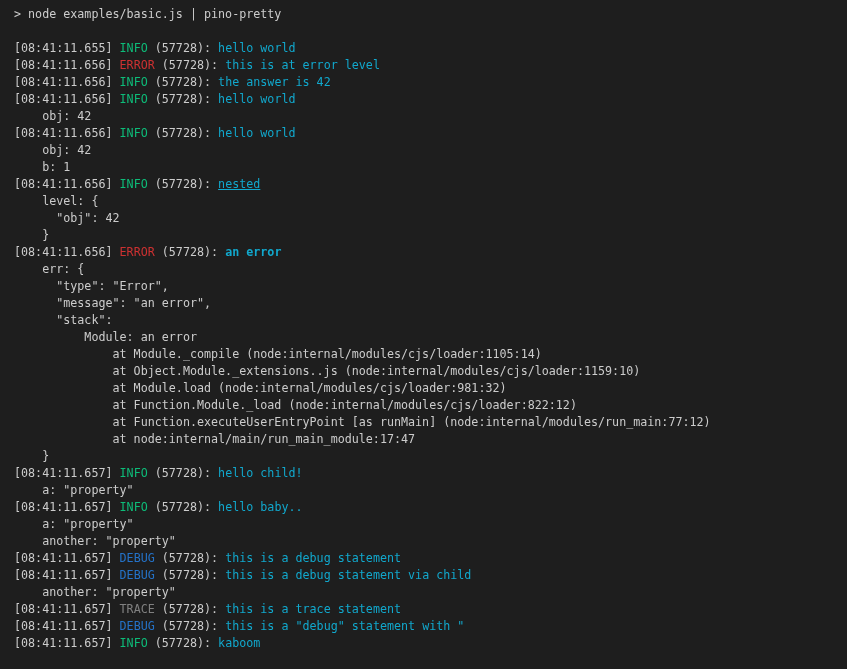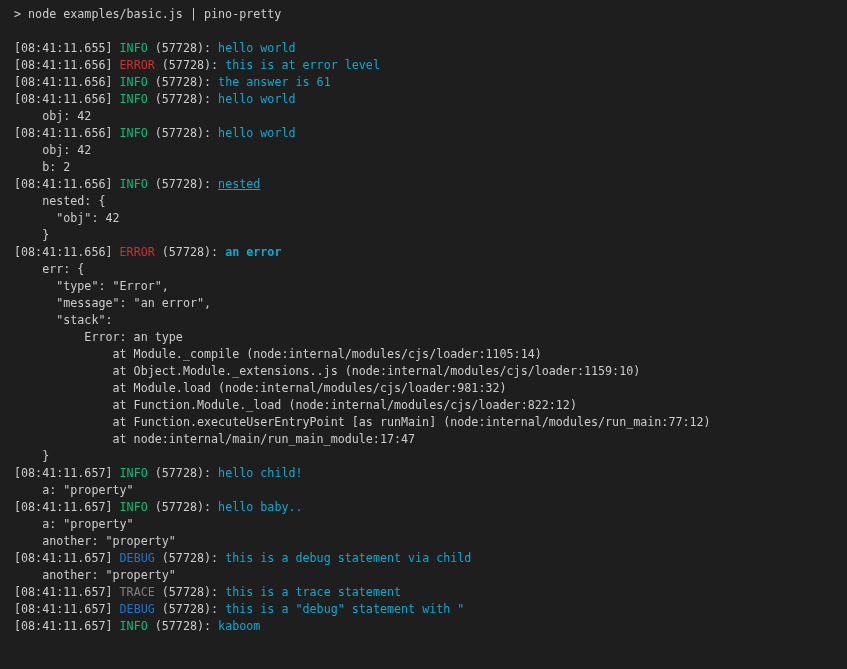--- a/index.html
+++ b/index.html
@@ -29,47 +29,48 @@
 </style>
 </head>
 <body>
 
 <div class="terminal">
   <div class="line">&gt; node examples/basic.js | pino-pretty</div>
   <div class="blank-line"></div>
   <div id="terminal-output">
       <div class="line"><span style="color: rgb(204, 204, 204);">[08:41:11.655] </span><span style="color: rgb(13, 188, 121);">INFO</span><span style="color: rgb(204, 204, 204);"> (57728): </span><span style="color: rgb(17, 168, 205);">hello world</span></div>
       <div class="line"><span style="color: rgb(204, 204, 204);">[08:41:11.656] </span><span style="color: rgb(205, 49, 49);">ERROR</span><span style="color: rgb(204, 204, 204);"> (57728): </span><span style="color: rgb(17, 168, 205);">this is at error level</span></div>
-      <div class="line"><span style="color: rgb(204, 204, 204);">[08:41:11.656] </span><span style="color: rgb(13, 188, 121);">INFO</span><span style="color: rgb(204, 204, 204);"> (57728): </span><span style="color: rgb(17, 168, 205);">the answer is 61</span></div>
+      <div class="line"><span style="color: rgb(204, 204, 204);">[08:41:11.656] </span><span style="color: rgb(13, 188, 121);">INFO</span><span style="color: rgb(204, 204, 204);"> (57728): </span><span style="color: rgb(17, 168, 205);">the answer is 42</span></div>
       <div class="line"><span style="color: rgb(204, 204, 204);">[08:41:11.656] </span><span style="color: rgb(13, 188, 121);">INFO</span><span style="color: rgb(204, 204, 204);"> (57728): </span><span style="color: rgb(17, 168, 205);">hello world</span></div>
       <div class="line"><span style="color: rgb(204, 204, 204);">    obj: 42</span></div>
       <div class="line"><span style="color: rgb(204, 204, 204);">[08:41:11.656] </span><span style="color: rgb(13, 188, 121);">INFO</span><span style="color: rgb(204, 204, 204);"> (57728): </span><span style="color: rgb(17, 168, 205);">hello world</span></div>
       <div class="line"><span style="color: rgb(204, 204, 204);">    obj: 42</span></div>
-      <div class="line"><span style="color: rgb(204, 204, 204);">    b: 2</span></div>
+      <div class="line"><span style="color: rgb(204, 204, 204);">    b: 1</span></div>
       <div class="line"><span style="color: rgb(204, 204, 204);">[08:41:11.656] </span><span style="color: rgb(13, 188, 121);">INFO</span><span style="color: rgb(204, 204, 204);"> (57728): </span><span style="color: rgb(17, 168, 205); text-decoration: underline;">nested</span></div>
-      <div class="line"><span style="color: rgb(204, 204, 204);">    nested: {</span></div>
+      <div class="line"><span style="color: rgb(204, 204, 204);">    level: {</span></div>
       <div class="line"><span style="color: rgb(204, 204, 204);">      "obj": 42</span></div>
       <div class="line"><span style="color: rgb(204, 204, 204);">    }</span></div>
       <div class="line"><span style="color: rgb(204, 204, 204);">[08:41:11.656] </span><span style="color: rgb(205, 49, 49);">ERROR</span><span style="color: rgb(204, 204, 204);"> (57728): </span><span style="color: rgb(17, 168, 205); font-weight: bold;">an error</span></div>
       <div class="line"><span style="color: rgb(204, 204, 204); margin-top: 26px;">    err: {</span></div>
       <div class="line"><span style="color: rgb(204, 204, 204);">      "type": "Error",</span></div>
       <div class="line"><span style="color: rgb(204, 204, 204);">      "message": "an error",</span></div>
       <div class="line"><span style="color: rgb(204, 204, 204);">      "stack":</span></div>
-      <div class="line"><span style="color: rgb(204, 204, 204);">          Error: an type</span></div>
+      <div class="line"><span style="color: rgb(204, 204, 204);">          Module: an error</span></div>
       <div class="line"><span style="color: rgb(204, 204, 204);">              at Module._compile (node:internal/modules/cjs/loader:1105:14)</span></div>
       <div class="line"><span style="color: rgb(204, 204, 204);">              at Object.Module._extensions..js (node:internal/modules/cjs/loader:1159:10)</span></div>
       <div class="line"><span style="color: rgb(204, 204, 204);">              at Module.load (node:internal/modules/cjs/loader:981:32)</span></div>
       <div class="line"><span style="color: rgb(204, 204, 204); text-align: center;">              at Function.Module._load (node:internal/modules/cjs/loader:822:12)</span></div>
       <div class="line"><span style="color: rgb(204, 204, 204);">              at Function.executeUserEntryPoint [as runMain] (node:internal/modules/run_main:77:12)</span></div>
       <div class="line"><span style="color: rgb(204, 204, 204);">              at node:internal/main/run_main_module:17:47</span></div>
       <div class="line"><span style="color: rgb(204, 204, 204);">    }</span></div>
       <div class="line"><span style="color: rgb(204, 204, 204);">[08:41:11.657] </span><span style="color: rgb(13, 188, 121);">INFO</span><span style="color: rgb(204, 204, 204);"> (57728): </span><span style="color: rgb(17, 168, 205);">hello child!</span></div>
       <div class="line"><span style="color: rgb(204, 204, 204);">    a: "property"</span></div>
       <div class="line"><span style="color: rgb(204, 204, 204);">[08:41:11.657] </span><span style="color: rgb(13, 188, 121);">INFO</span><span style="color: rgb(204, 204, 204);"> (57728): </span><span style="color: rgb(17, 168, 205);">hello baby..</span></div>
       <div class="line"><span style="color: rgb(204, 204, 204);">    a: "property"</span></div>
       <div class="line"><span style="color: rgb(204, 204, 204);">    another: "property"</span></div>
+      <div class="line"><span style="color: rgb(204, 204, 204);">[08:41:11.657] </span><span style="color: rgb(36, 114, 200);">DEBUG</span><span style="color: rgb(204, 204, 204);"> (57728): </span><span style="color: rgb(17, 168, 205);">this is a debug statement</span></div>
       <div class="line"><span style="color: rgb(204, 204, 204);">[08:41:11.657] </span><span style="color: rgb(36, 114, 200);">DEBUG</span><span style="color: rgb(204, 204, 204);"> (57728): </span><span style="color: rgb(17, 168, 205);">this is a debug statement via child</span></div>
       <div class="line"><span style="color: rgb(204, 204, 204);">    another: "property"</span></div>
       <div class="line"><span style="color: rgb(204, 204, 204);">[08:41:11.657] </span><span style="color: rgb(128, 128, 128);">TRACE</span><span style="color: rgb(204, 204, 204);"> (57728): </span><span style="color: rgb(17, 168, 205);">this is a trace statement</span></div>
       <div class="line"><span style="color: rgb(204, 204, 204);">[08:41:11.657] </span><span style="color: rgb(36, 114, 200);">DEBUG</span><span style="color: rgb(204, 204, 204);"> (57728): </span><span style="color: rgb(17, 168, 205);">this is a "debug" statement with "</span></div>
       <div class="line"><span style="color: rgb(204, 204, 204);">[08:41:11.657] </span><span style="color: rgb(13, 188, 121);">INFO</span><span style="color: rgb(204, 204, 204);"> (57728): </span><span style="color: rgb(17, 168, 205);">kaboom</span></div>
     </div>
 </div>
 
 </body></html>

